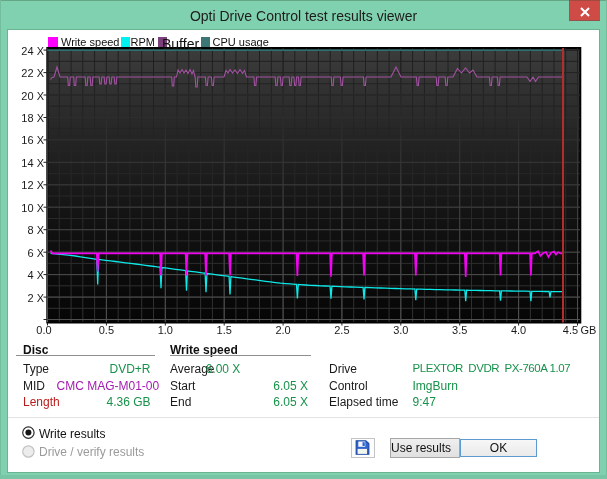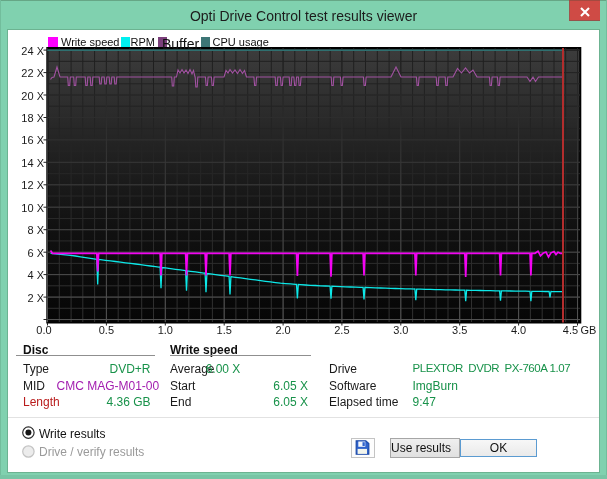--- a/index.html
+++ b/index.html
@@ -90,21 +90,21 @@
     <div style="position:absolute;left:-19.5px;top:362.3px;width:170px;text-align:right;color:#18924a;white-space:nowrap">DVD+R</div>
     <div style="position:absolute;left:56.5px;top:378.8px;color:#a21caf;white-space:nowrap">CMC MAG-M01-00</div>
     <div style="position:absolute;left:-19.5px;top:395.3px;width:170px;text-align:right;color:#18924a;white-space:nowrap">4.36 GB</div>
     <div style="position:absolute;left:170px;top:362.3px;color:#1a1a1a;font-weight:normal;white-space:nowrap">Average</div>
     <div style="position:absolute;left:170px;top:378.8px;color:#1a1a1a;font-weight:normal;white-space:nowrap">Start</div>
     <div style="position:absolute;left:170px;top:395.3px;color:#1a1a1a;font-weight:normal;white-space:nowrap">End</div>
     <div style="position:absolute;left:138px;top:362.3px;width:170px;text-align:center;color:#18924a;white-space:nowrap">6.00 X</div>
     <div style="position:absolute;left:138px;top:378.8px;width:170px;text-align:right;color:#18924a;white-space:nowrap">6.05 X</div>
     <div style="position:absolute;left:138px;top:395.3px;width:170px;text-align:right;color:#18924a;white-space:nowrap">6.05 X</div>
     <div style="position:absolute;left:329px;top:362.3px;color:#1a1a1a;font-weight:normal;white-space:nowrap">Drive</div>
-    <div style="position:absolute;left:329px;top:378.8px;color:#1a1a1a;font-weight:normal;white-space:nowrap">Software</div>
+    <div style="position:absolute;left:329px;top:378.8px;color:#1a1a1a;font-weight:normal;white-space:nowrap">Control</div>
     <div style="position:absolute;left:329px;top:395.3px;color:#1a1a1a;font-weight:normal;white-space:nowrap">Elapsed time</div>
     <div style="position:absolute;left:412.5px;top:362.3px;color:#18924a;white-space:nowrap;font-size:11.5px;letter-spacing:-0.45px">PLEXTOR&nbsp; DVDR&nbsp; PX-760A 1.07</div>
     <div style="position:absolute;left:412.5px;top:378.8px;color:#18924a;white-space:nowrap">ImgBurn</div>
     <div style="position:absolute;left:412.5px;top:395.3px;color:#18924a;white-space:nowrap">9:47</div>
   </div>
 
 <div style="position:absolute;left:8px;top:417px;width:591px;height:1px;background:#e2e2e2"></div>
 <svg width="16" height="16" style="position:absolute;left:21px;top:425px">
 <circle cx="7.4" cy="7.6" r="5.7" fill="#fff" stroke="#2c2c2c" stroke-width="1.2"></circle>
 <circle cx="7.4" cy="7.6" r="3" fill="#151515"></circle>

